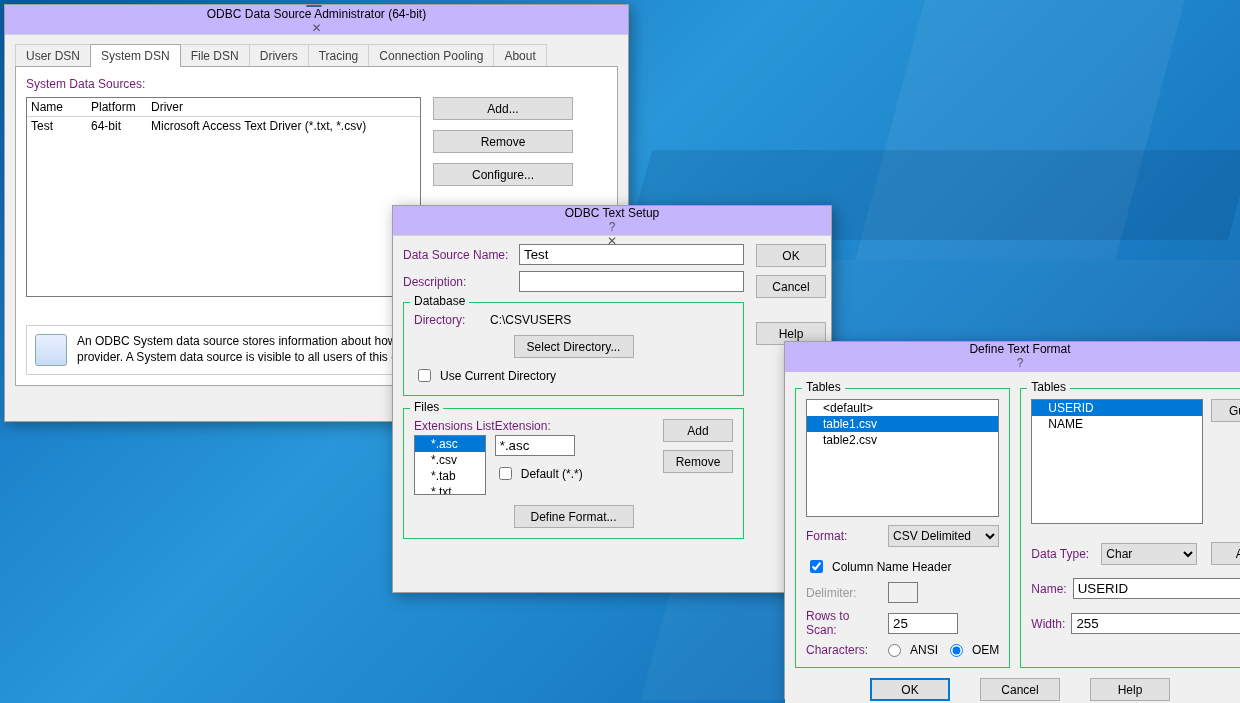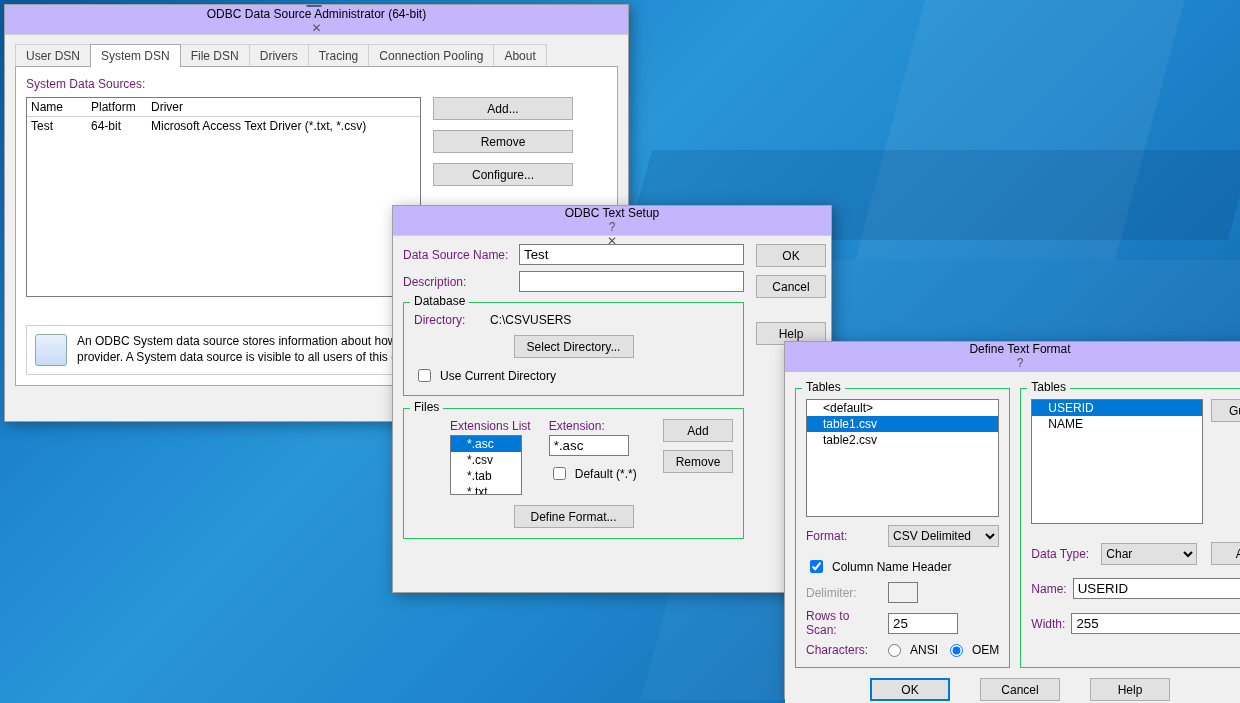--- a/index.html
+++ b/index.html
@@ -224,21 +224,21 @@
           <div style="text-align:center; margin-top:8px;">
             <div class="btn" style="width:120px;">Select Directory...</div>
           </div>
           <div class="row" style="margin-top:8px;">
             <input type="checkbox" class="chk" style="">
             <span>Use Current Directory</span>
           </div>
         </div>
         <div class="fieldset" style="margin-top:12px;">
           <div class="legend">Files</div>
-          <div style="display:flex; gap:18px;margin-left:36px;">
+          <div style="display:flex; ">
             <div>
               <div class="label">Extensions List</div>
               <div class="listbox" style="width:72px; height:60px; margin-top:2px;">
                 <div class="listitem selected">*.asc</div>
                 <div class="listitem">*.csv</div>
                 <div class="listitem">*.tab</div>
                 <div class="listitem">*.txt</div>
               </div>
             </div>
             <div>

